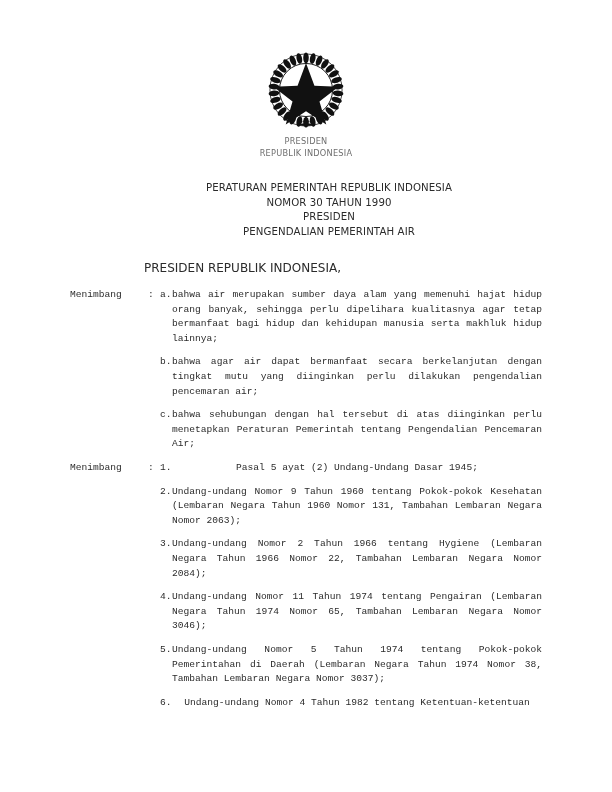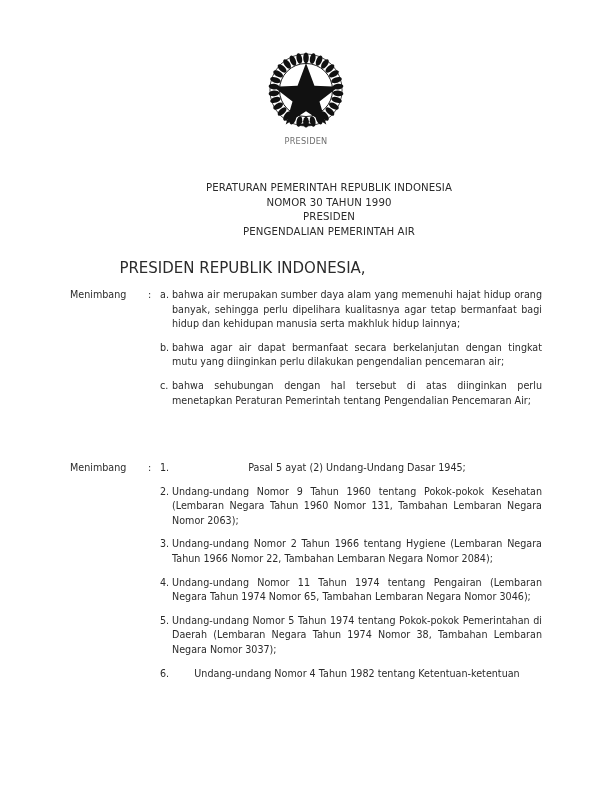--- a/index.html
+++ b/index.html
@@ -67,30 +67,31 @@
     padding-left: 23px;
   }
   .title-block div { display: block; }
 
   .subject-line {
     position: absolute;
     left: 0;
     top: 261px;
     width: 485px;
     text-align: center;
-    font-size: 15px;
+    font-size: 12px;
     line-height: 14px;
     color: #2b2b2b;
   }
 
   
   .section {
     position: absolute;
     left: 70px;
     width: 472px;
+    font-family: Liberation Mono, monospace;
   }
   #section-menimbang-a { top: 288px; }
   #section-menimbang-b { top: 461px; }
 
   .section-row {
     position: relative;
     min-height: 14px;
   }
 
   .sec-label {
@@ -194,20 +195,21 @@
           </g>
 
           <path d="M50 15 L59.7 41.2 L87.4 42.2 L65.5 59.2 L73.3 85.8 L50 70.4 L26.7 85.8 L34.5 59.2 L12.6 42.2 L40.3 41.2 Z"></path>
         </g>
       </svg>
     </span>
   </div>
 
   <div class="emblem-caption">
     <div>PRESIDEN</div>
+    <div>REPUBLIK INDONESIA</div>
   </div>
 
   <div class="title-block">
     <div>PERATURAN PEMERINTAH REPUBLIK INDONESIA</div>
     <div>NOMOR 30 TAHUN 1990</div>
     <div>PRESIDEN</div>
     <div>PENGENDALIAN PEMERINTAH AIR</div>
   </div>
 
   <div class="subject-line">PRESIDEN REPUBLIK INDONESIA,</div>

